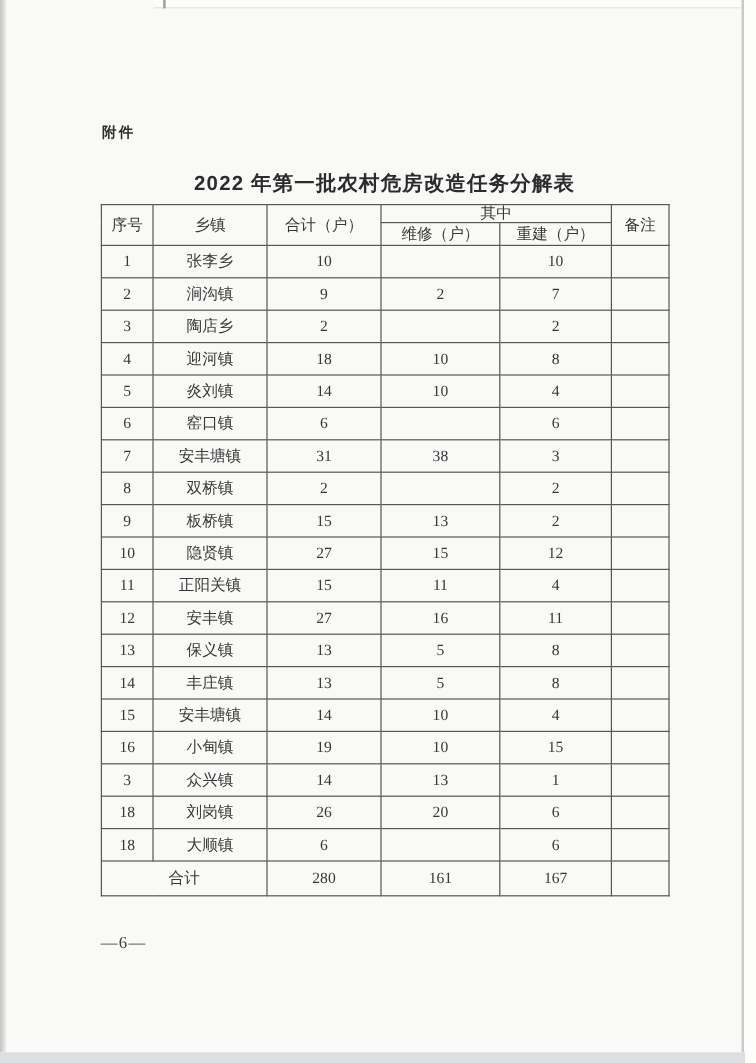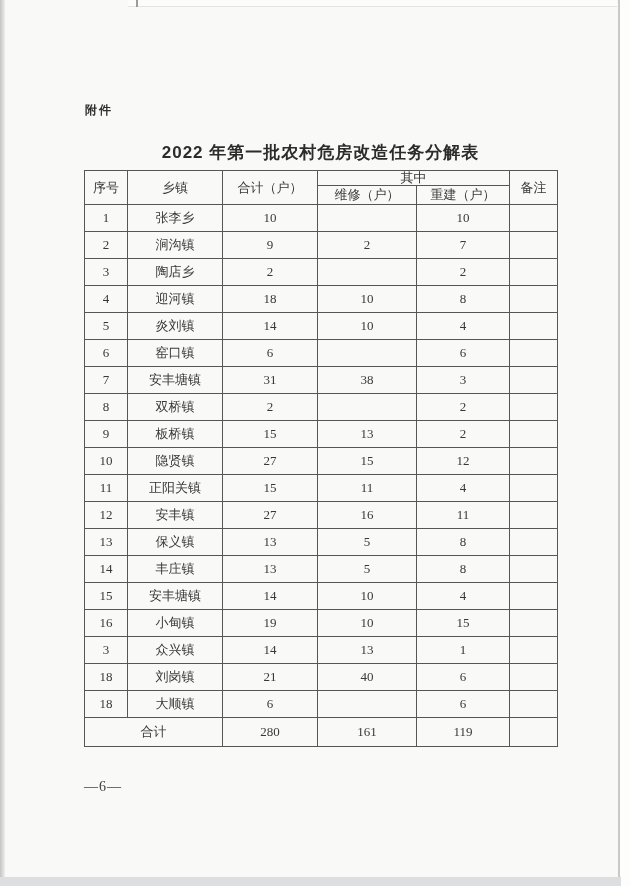--- a/index.html
+++ b/index.html
@@ -261,41 +261,41 @@
     <td>众兴镇</td>
     <td>14</td>
     <td>13</td>
     <td>1</td>
     <td></td>
   </tr>
 
   <tr>
     <td>18</td>
     <td>刘岗镇</td>
-    <td>21</td>
-    <td>40</td>
+    <td>26</td>
+    <td>20</td>
     <td>6</td>
     <td></td>
   </tr>
 
   <tr>
     <td>18</td>
     <td>大顺镇</td>
     <td>6</td>
     <td></td>
     <td>6</td>
     <td></td>
   </tr>
 </tbody>
     <tfoot>
       <tr>
         <td colspan="2">合计</td>
         <td>280</td>
         <td>161</td>
-        <td>119</td>
+        <td>167</td>
         <td></td>
       </tr>
     </tfoot>
   </table>
 
   <div class="page-number">—6—</div>
 
   <div class="edge-top-white"></div>
   <div class="edge-top-line"></div>
   <div class="scan-tick"></div>

